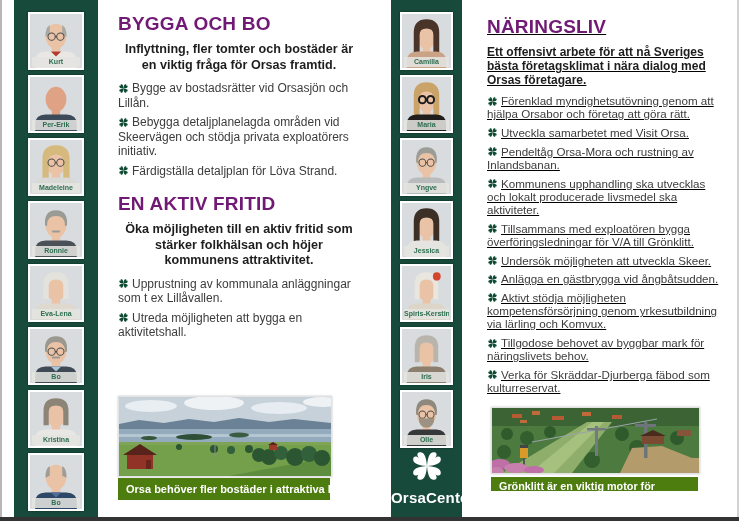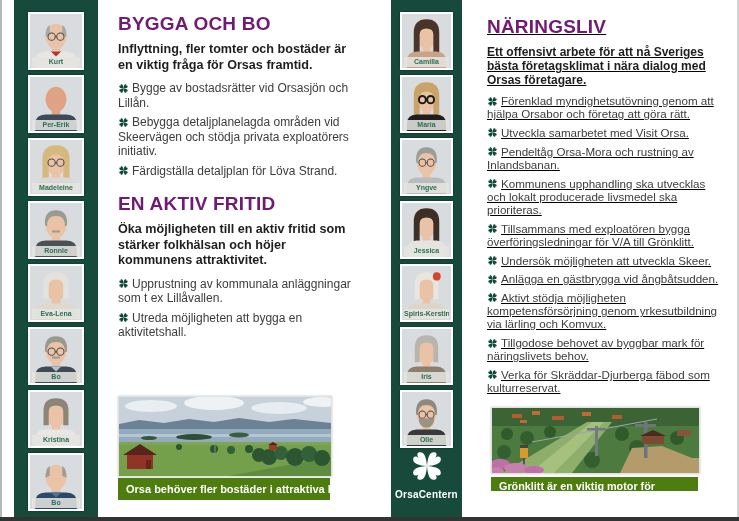--- a/index.html
+++ b/index.html
@@ -21,21 +21,21 @@
           background:rgba(228,228,224,.88);color:#2c6e4f;font-size:7px;font-weight:bold;
           text-align:center;white-space:nowrap;overflow:hidden;z-index:2;}
   .col{position:absolute;top:0;}
   .col-left{left:118px;width:242px;}
   .col-right{left:487px;width:238px;text-decoration:underline;}
   h1.sec{margin:0;color:#701a75;font-size:19px;font-weight:bold;letter-spacing:.2px;}
   .col-left h1.first{margin-top:13px;}
   .col-left h1.second{margin-top:15px;}
   .col-right h1.first{margin-top:16px;}
   .intro{margin:7px 0 0 0;font-weight:bold;color:#1e1e1e;}
-  .col-left .intro{font-size:12.6px;line-height:15.5px;}
+  .col-left .intro{font-size:12.6px;line-height:15.5px;text-align:center;}
   .col-right .intro{font-size:12px;line-height:14px;}
   .bullet{color:#3c3c3c;}
   .col-left .bullet{font-size:12px;line-height:14.5px;margin-top:5px;}
   .col-left .bullet:first-child{margin-top:8px;}
   .col-right .bullet{font-size:11.6px;line-height:13.2px;margin-top:5.5px;}
   .col-right .bullet:first-child{margin-top:7px;}
   .clover{display:inline-block;width:11px;height:11px;margin-right:3px;
           vertical-align:-1.5px;color:#0e4a32;}
   .clover svg{display:block;width:100%;height:100%;fill:currentColor;}
   .photo{position:absolute;border:1px solid #e2e2e2;box-shadow:0 0 2px rgba(0,0,0,.25);}
@@ -43,21 +43,21 @@
   .photo-lake{left:118px;top:396px;width:212px;height:79px;}
   .photo-slope{left:491px;top:407px;width:207px;height:65px;}
   .caption{position:absolute;background:#4d7c0f;color:#fff;font-weight:bold;
            box-sizing:border-box;}
   .caption-lake{left:118px;top:478px;width:212px;height:22px;font-size:11px;
                 line-height:16px;padding:3px 0 3px 8px;white-space:nowrap;}
   .caption-slope{left:491px;top:477px;width:207px;height:14px;font-size:10.8px;
                  line-height:13px;padding:2.5px 10px 2px 8px;}
   .logo{position:absolute;left:0;right:0;top:448px;text-align:center;color:#fff;}
   .logo svg{width:36px;height:36px;fill:#fff;}
-  .logo-label{margin-top:1px;font-size:10px;font-weight:bold;letter-spacing:.2px;}
+  .logo-label{margin-top:1px;font-size:15px;font-weight:bold;letter-spacing:.2px;}
   .defs{position:absolute;width:0;height:0;overflow:hidden;}
 </style>
 </head>
 <body>
 
 <svg class="defs" aria-hidden="true">
   <defs>
     <path id="cl" d="M0,0 C-5.5,-6.5 -9,-12.5 -4.8,-15.8 C-2.2,-17.8 0,-15 0,-11.8 C0,-15 2.2,-17.8 4.8,-15.8 C9,-12.5 5.5,-6.5 0,0 Z"></path>
     <g id="clover4">
       <use href="#cl" transform="rotate(45)"></use>
@@ -383,21 +383,21 @@
 
   <div class="bullet">
     <span class="clover"><svg viewBox="-19 -19 38 38">
               <use href="#clover4"></use>
             </svg></span><span class="bullet-text">Pendeltåg Orsa-Mora och rustning av Inlandsbanan.</span>
   </div>
 
   <div class="bullet">
     <span class="clover"><svg viewBox="-19 -19 38 38">
               <use href="#clover4"></use>
-            </svg></span><span class="bullet-text">Kommunens upphandling ska utvecklas och lokalt producerade livsmedel ska prioriteras.</span>
+            </svg></span><span class="bullet-text">Kommunens upphandling ska utvecklas och lokalt producerade livsmedel ska aktiviteter.</span>
   </div>
 
   <div class="bullet">
     <span class="clover"><svg viewBox="-19 -19 38 38">
               <use href="#clover4"></use>
             </svg></span><span class="bullet-text">Tillsammans med exploatören bygga överföringsledningar för V/A till Grönklitt.</span>
   </div>
 
   <div class="bullet">
     <span class="clover"><svg viewBox="-19 -19 38 38">

